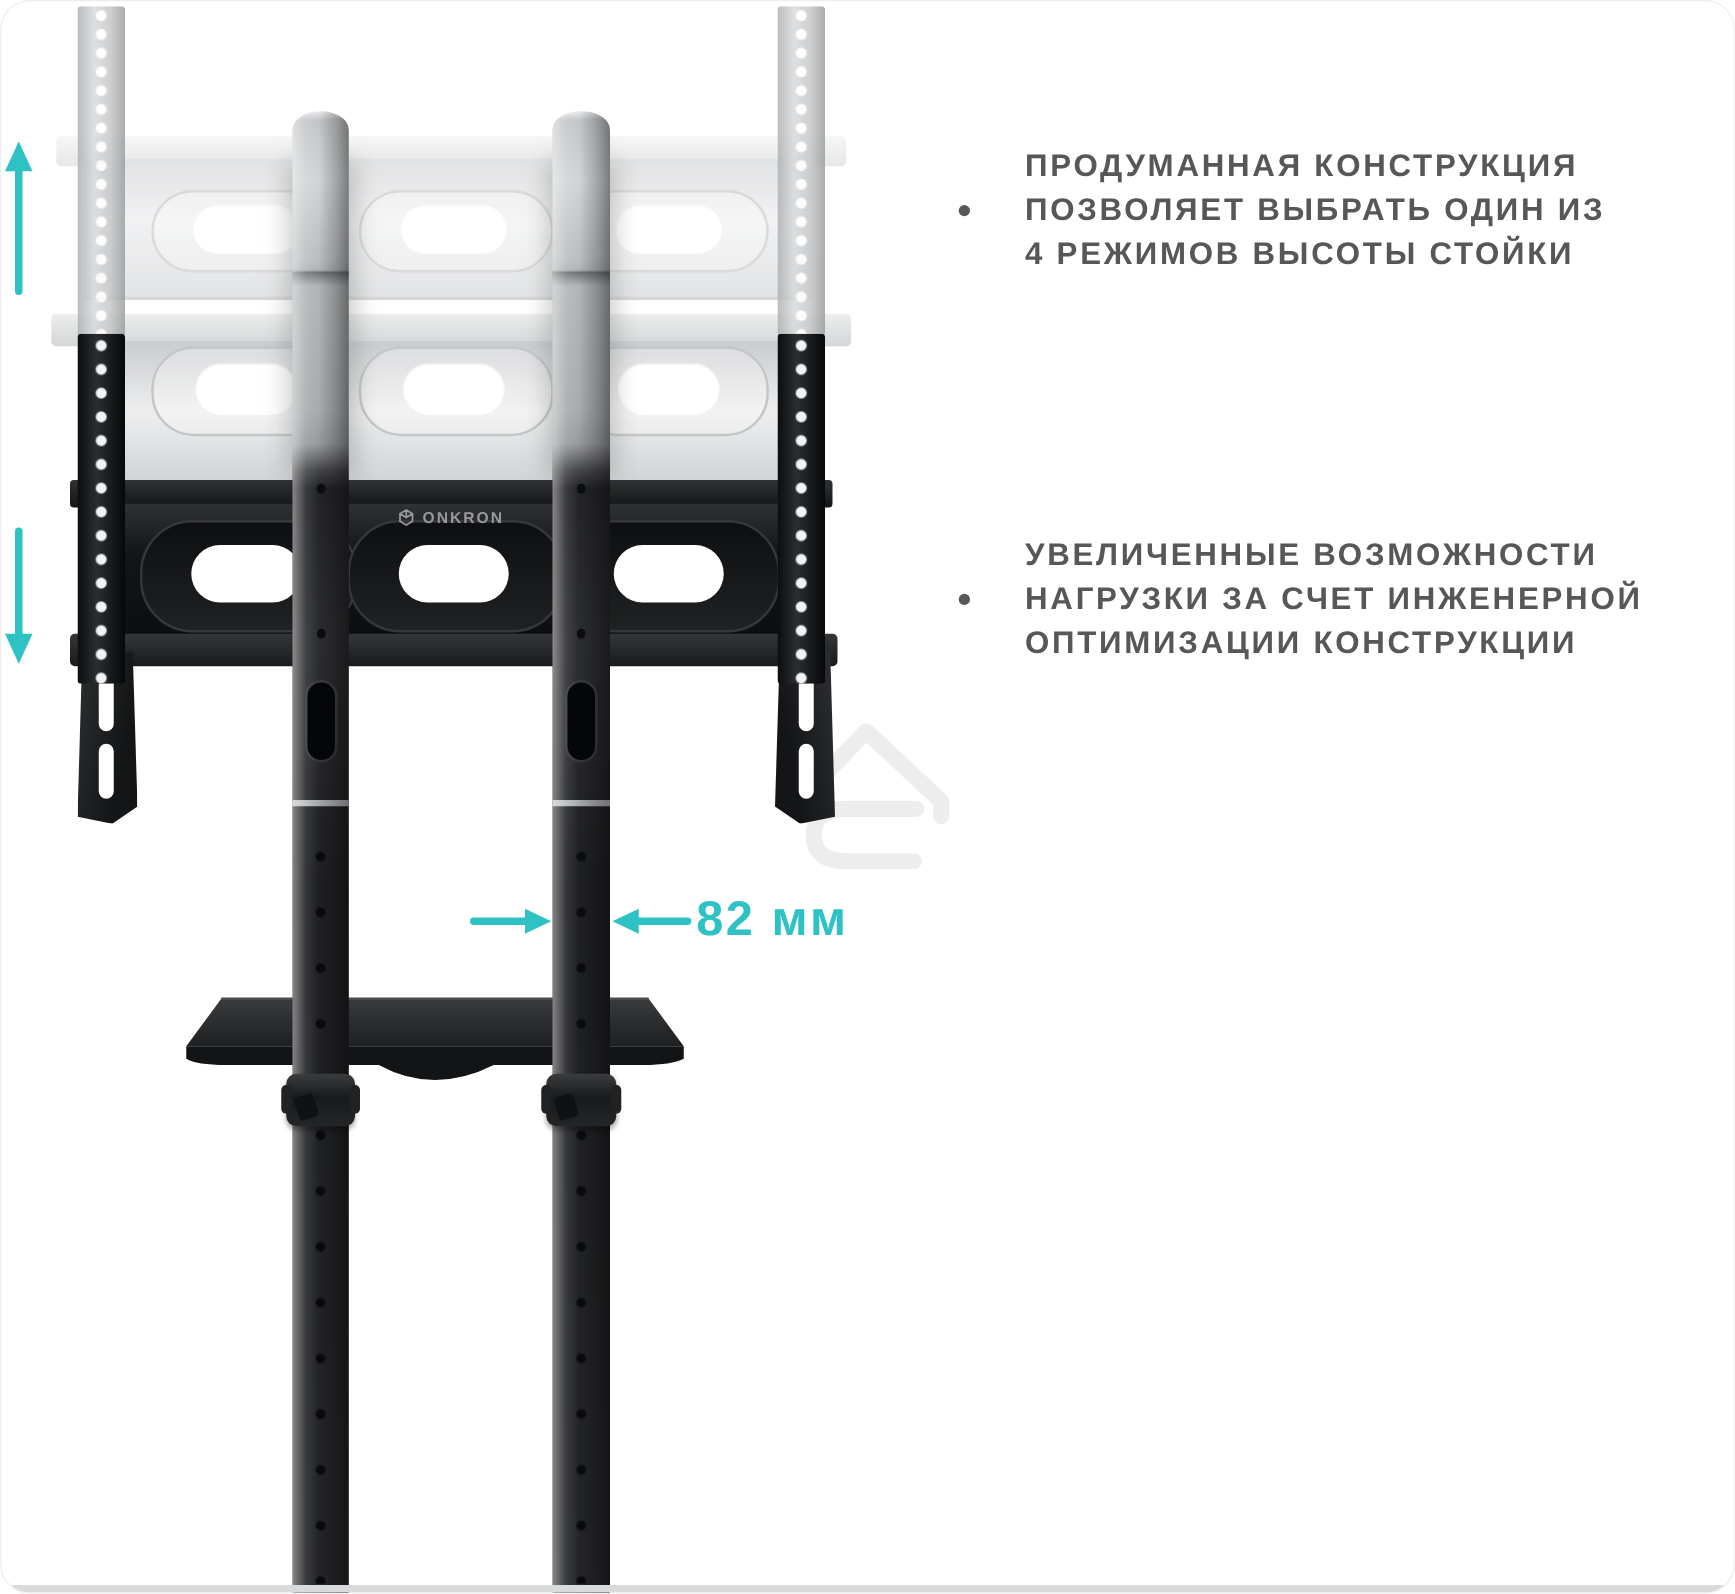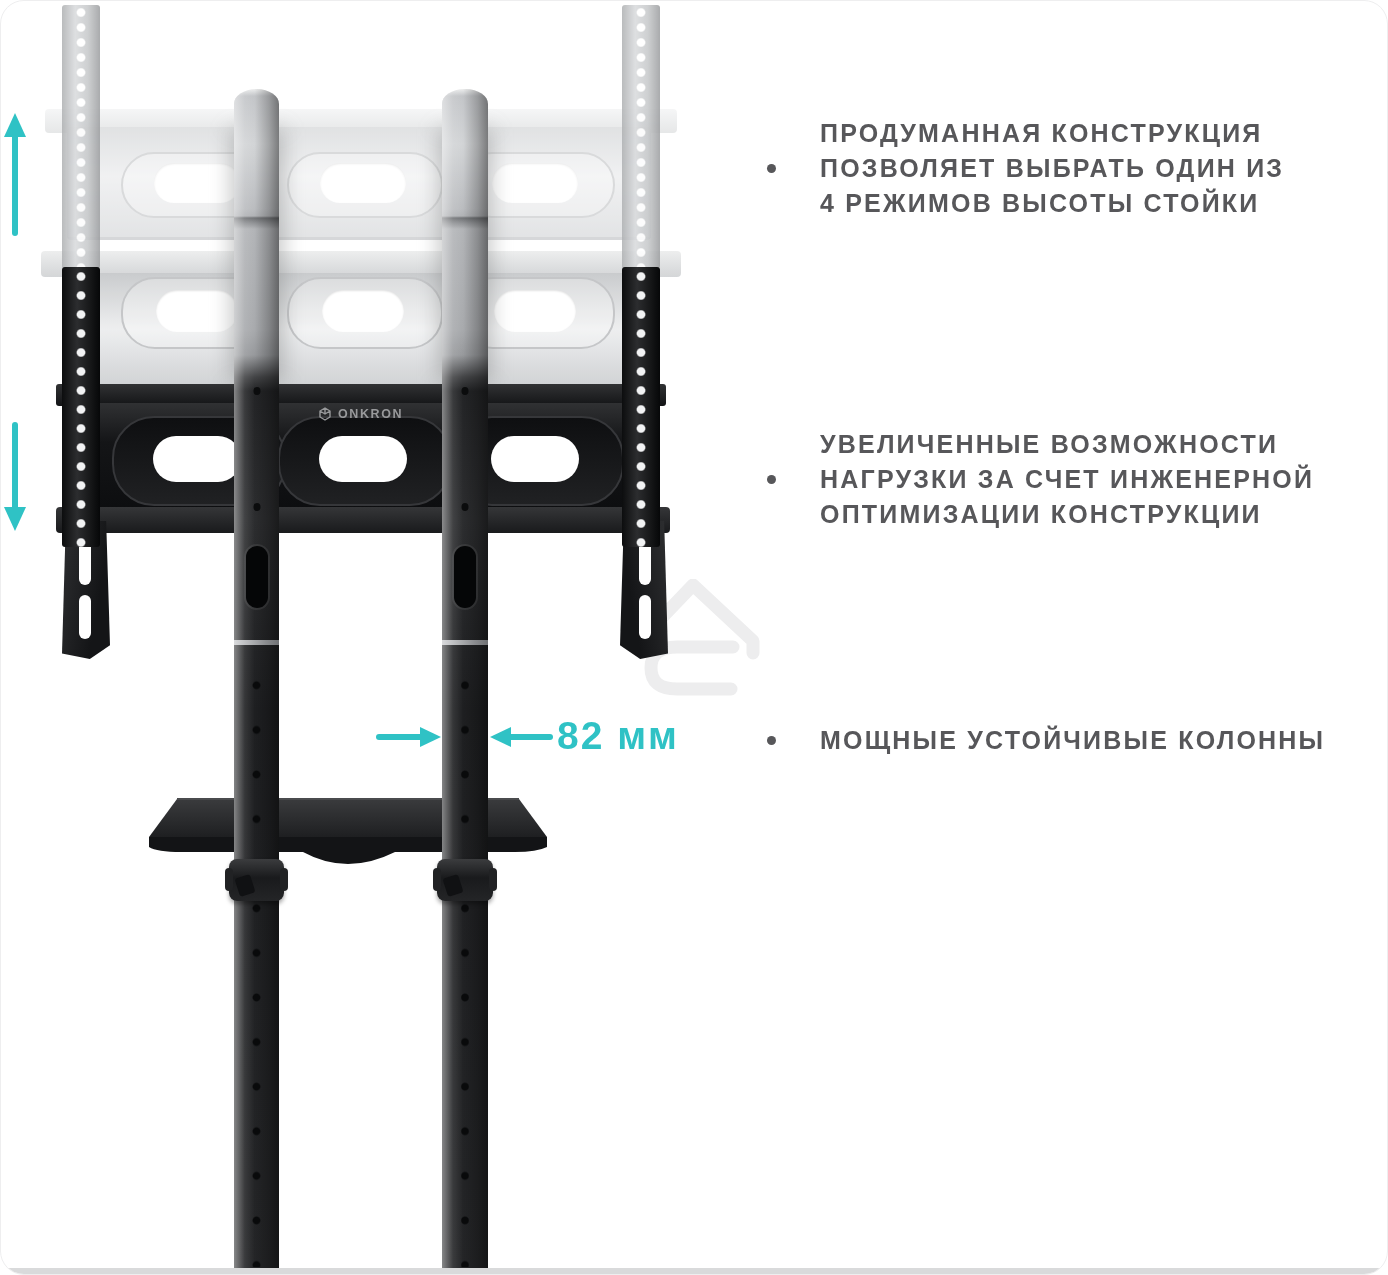--- a/index.html
+++ b/index.html
@@ -242,20 +242,16 @@
     <div class="feature-text">ПРОДУМАННАЯ КОНСТРУКЦИЯ
 ПОЗВОЛЯЕТ ВЫБРАТЬ ОДИН ИЗ
 4 РЕЖИМОВ ВЫСОТЫ СТОЙКИ</div>
   </div>
   <div class="abs feature f2">
     <div class="bullet"></div>
     <div class="feature-text">УВЕЛИЧЕННЫЕ ВОЗМОЖНОСТИ
 НАГРУЗКИ ЗА СЧЕТ ИНЖЕНЕРНОЙ
 ОПТИМИЗАЦИИ КОНСТРУКЦИИ</div>
   </div>
-  <div class="abs feature f3">
-    <div class="bullet"></div>
-    <div class="feature-text">МОЩНЫЕ УСТОЙЧИВЫЕ КОЛОННЫ</div>
-  </div>
 
   <div class="abs floor-line"></div>
 
 </div>
 
 </body></html>

